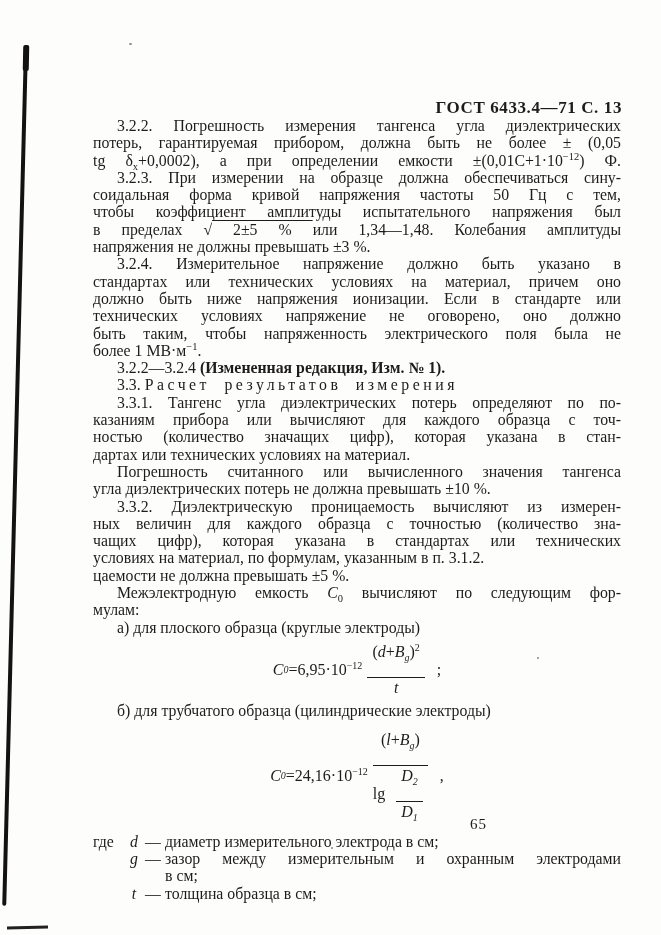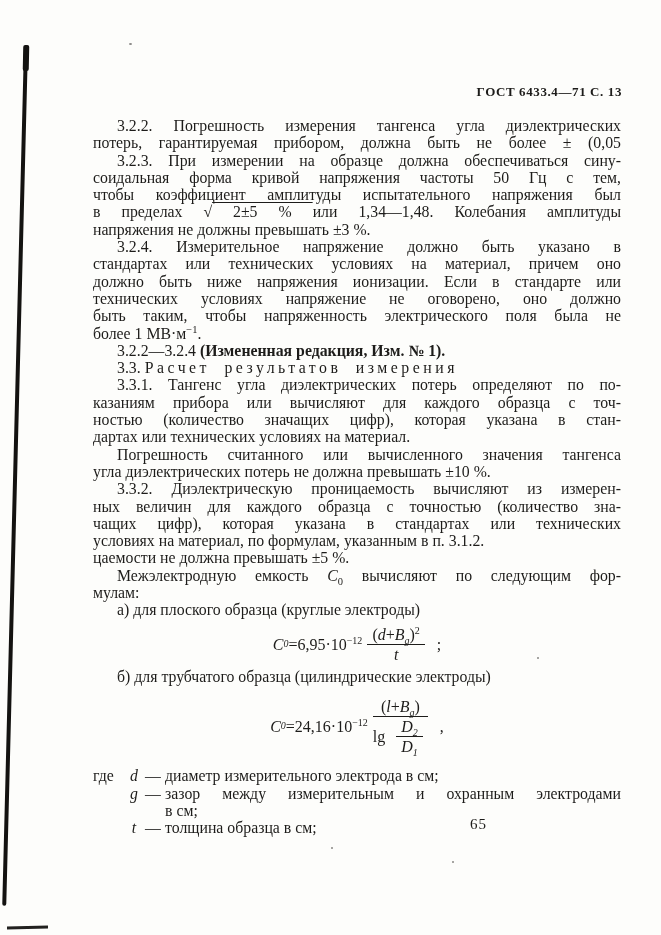--- a/index.html
+++ b/index.html
@@ -9,38 +9,38 @@
     font-family:"Liberation Serif","DejaVu Serif",serif;
   }
   .page{position:absolute;inset:0;background:#fdfdfb;color:#1d1c1a;}
   
   .scan-line-left{position:absolute;left:24px;top:46px;width:3.5px;height:860px;
     background:#141311;transform:rotate(1.45deg);transform-origin:top left;border-radius:2px;}
   .scan-blob-top{position:absolute;left:22.5px;top:45px;width:6px;height:26px;background:#141311;border-radius:2px;transform:rotate(1.2deg);}
   .scan-dash-bottom{position:absolute;left:7px;top:926px;width:41px;height:3px;background:#22211f;transform:rotate(-1.2deg);}
   .speck{position:absolute;background:#4a4845;border-radius:50%;opacity:.65;}
   
-  .header{position:absolute;top:84px;right:39px;font-weight:bold;font-size:13px;letter-spacing:.6px;white-space:nowrap;}
+  .header{position:absolute;top:98px;right:39px;font-weight:bold;font-size:17px;letter-spacing:.6px;white-space:nowrap;}
   
   .body-text{position:absolute;left:93px;top:117px;width:528px;font-size:15.8px;line-height:17.3px;}
   .line{min-height:17.3px;}
   .ind{text-indent:24px;}
   .jst{text-align:justify;text-align-last:justify;}
   .sp{letter-spacing:3.5px;word-spacing:7px;}
   .ov{text-decoration:overline;text-decoration-thickness:1.2px;}
   sup,sub{font-size:10.5px;line-height:0;}
   b{font-weight:bold;}
   i{font-style:italic;}
   
   .formula{text-align:center;font-size:16px;margin:7px 0 5px;}
   .formula .frm{display:inline-flex;align-items:center;}
   .formula sub{font-style:italic;font-size:10px;}
   .formula sup{font-size:10px;}
   .frac{display:inline-flex;flex-direction:column;vertical-align:middle;margin:0 5px;text-align:center;}
-  .frac .num{border-bottom:1.4px solid #1d1c1a;padding:0 5px 1px;}
+  .frac .num{border-bottom:1.4px solid #1d1c1a;padding:0 5px 17px;}
   .frac .den{padding-top:1px;}
   .denrow{display:inline-flex;align-items:center;gap:6px;justify-content:center;}
   .coefwrap{white-space:nowrap;}
   .tail{margin-left:7px;}
   .formula-b{margin:12px 0 8px;}
   
   .defs{margin-top:12px;}
   .def-row{display:flex;min-height:17.3px;}
   .def-pre{width:34px;}
   .def-sym{width:14px;text-align:center;font-style:italic;}
@@ -63,20 +63,21 @@
   <div class="speck" style="left:452px;top:861px;width:2px;height:2px;"></div>
   <div class="speck" style="left:537px;top:657px;width:2px;height:2px;"></div>
 
   <div class="header">ГОСТ 6433.4—71 С. 13</div>
 
   <div class="body-text">
 
     <div id="lines1">
         <div class="line ind jst">3.2.2. Погрешность измерения тангенса угла диэлектрических</div>
         <div class="line jst">потерь, гарантируемая прибором, должна быть не более ± (0,05</div>
+        <div class="line jst">tg δ<sub>х</sub>+0,0002), а при определении емкости ±(0,01С+1·10<sup>−12</sup>) Ф.</div>
         <div class="line ind jst">3.2.3. При измерении на образце должна обеспечиваться сину-</div>
         <div class="line jst">соидальная форма кривой напряжения частоты 50 Гц с тем,</div>
         <div class="line jst">чтобы коэффициент амплитуды испытательного напряжения был</div>
         <div class="line jst">в пределах √<span class="ov"> 2±5 % </span> или 1,34—1,48. Колебания амплитуды</div>
         <div class="line ">напряжения не должны превышать ±3 %.</div>
         <div class="line ind jst">3.2.4. Измерительное напряжение должно быть указано в</div>
         <div class="line jst">стандартах или технических условиях на материал, причем оно</div>
         <div class="line jst">должно быть ниже напряжения ионизации. Если в стандарте или</div>
         <div class="line jst">технических условиях напряжение не оговорено, оно должно</div>
         <div class="line jst">быть таким, чтобы напряженность электрического поля была не</div>

